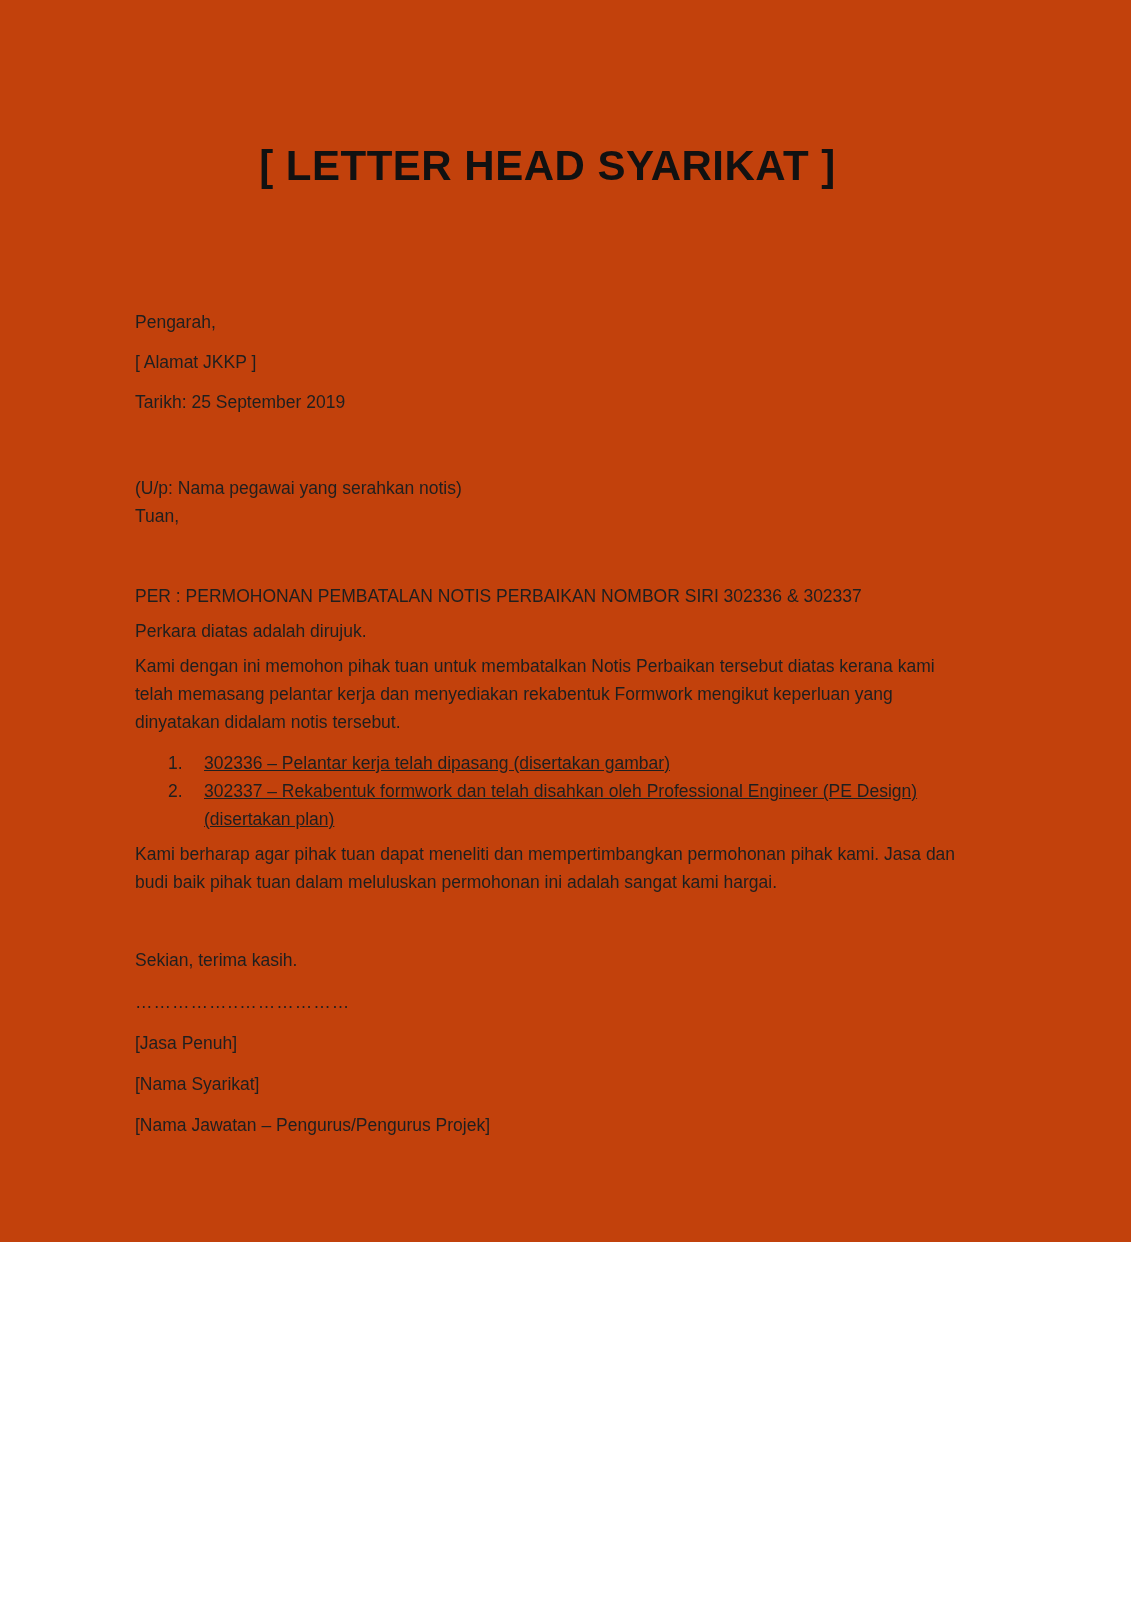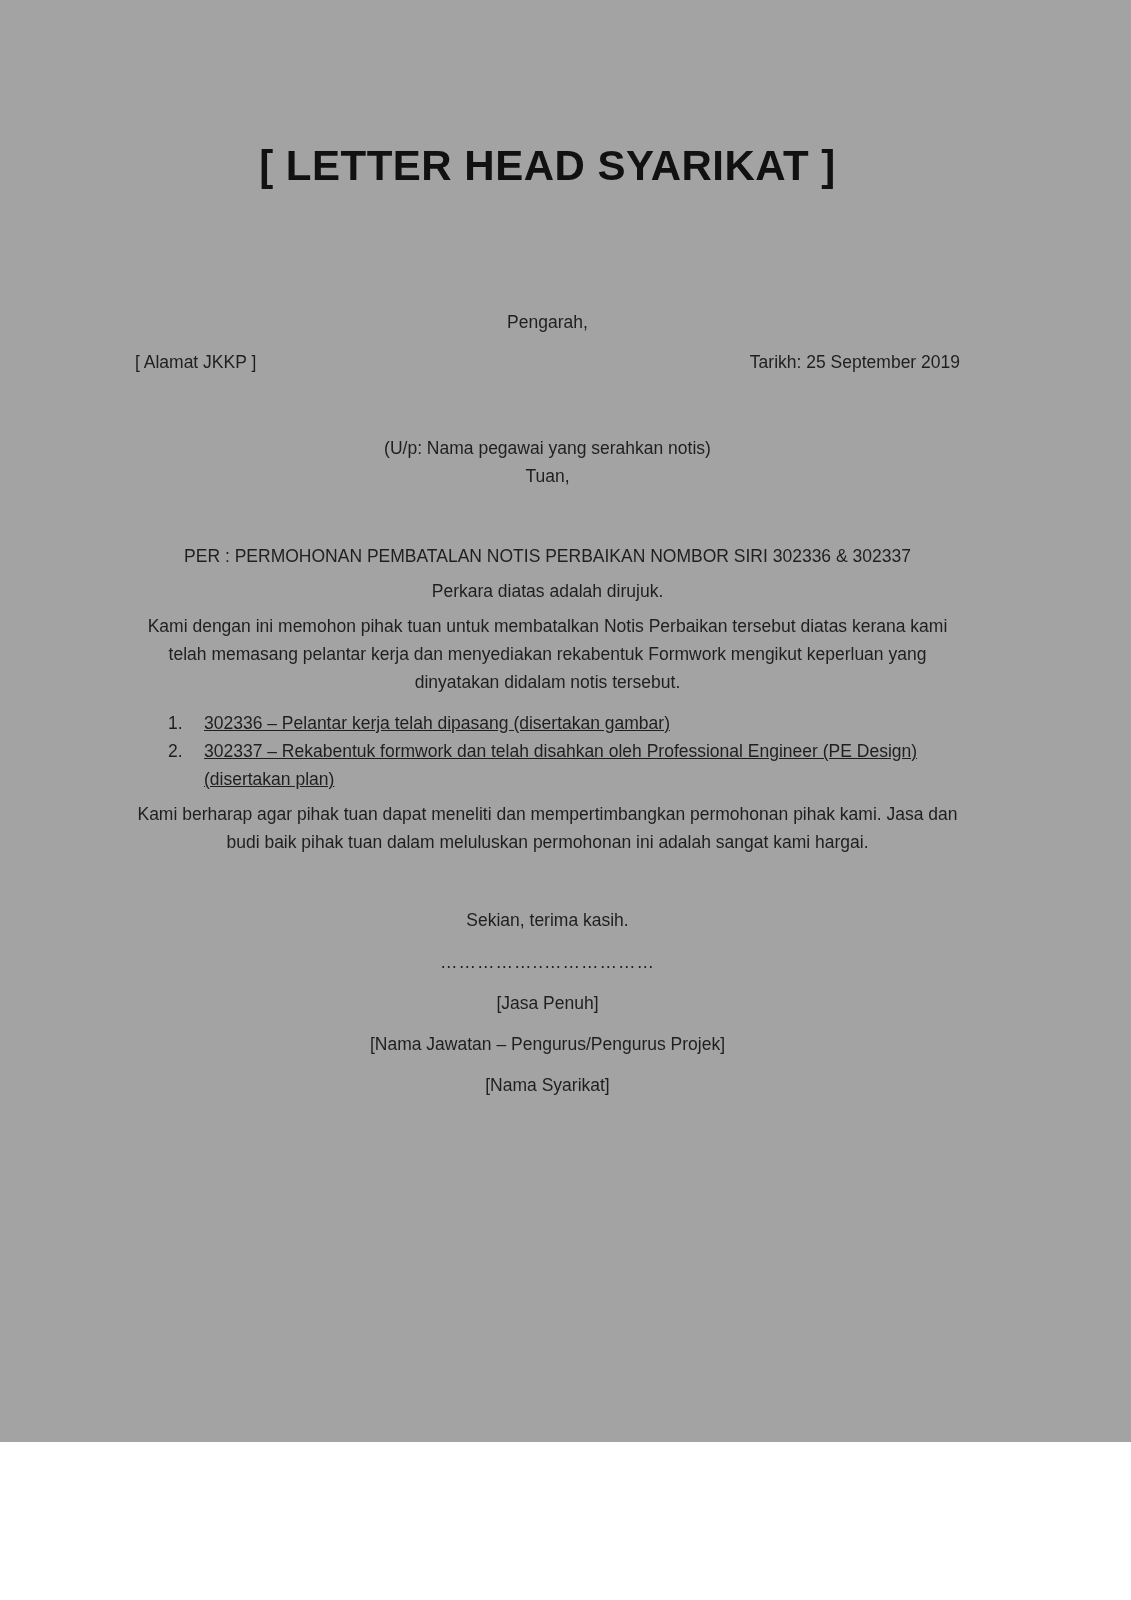--- a/index.html
+++ b/index.html
@@ -3,23 +3,23 @@
 <meta charset="utf-8">
 <style>
   html, body {
     margin: 0;
     padding: 0;
     background: #ffffff;
   }
   .page {
     position: relative;
     width: 1131px;
-    height: 1442px;
+    height: 1242px;
     margin: 0 auto;
-    background: #a3a3a3;
+    background: #c2410c;
     font-family: "Liberation Sans", "DejaVu Sans", sans-serif;
     color: #1a1a1a;
     box-sizing: border-box;
     padding: 0 171px 0 135px;
     overflow: hidden;
   }
   .letterhead {
     margin: 0;
     padding-top: 142px;
     text-align: center;
@@ -29,32 +29,32 @@
     color: #111111;
     font-family: "Liberation Sans", "DejaVu Sans", sans-serif;
   }
   .body-text {
     font-size: 17.5px;
     line-height: 28px;
     color: #1f1f1f;
   }
   p {
     margin: 0;
-    text-align: center;
   }
   .addr-block {
     margin-top: 118px;
   }
   .addr-block p {
     margin-bottom: 12px;
   }
   .addr-row {
     display: flex;
     justify-content: space-between;
     align-items: baseline;
+    flex-direction: column;
   }
   .attention {
     margin-top: 46px;
   }
   .salutation {
   }
   .subject {
     margin-top: 52px;
   }
   .para {
@@ -127,17 +127,17 @@
 
   <p class="para body-text">Kami berharap agar pihak tuan dapat meneliti dan mempertimbangkan permohonan pihak kami. Jasa dan budi baik pihak tuan dalam meluluskan permohonan ini adalah sangat kami hargai.</p>
 
   <p class="closing body-text">Sekian, terima kasih.</p>
 
 
   <p class="dots body-text">……………..………………</p>
 
   <div class="sig-block body-text">
     <p>[Jasa Penuh]</p>
+    <p>[Nama Syarikat]</p>
     <p>[Nama Jawatan – Pengurus/Pengurus Projek]</p>
-    <p>[Nama Syarikat]</p>
   </div>
 
 </div>
 
 </body></html>

